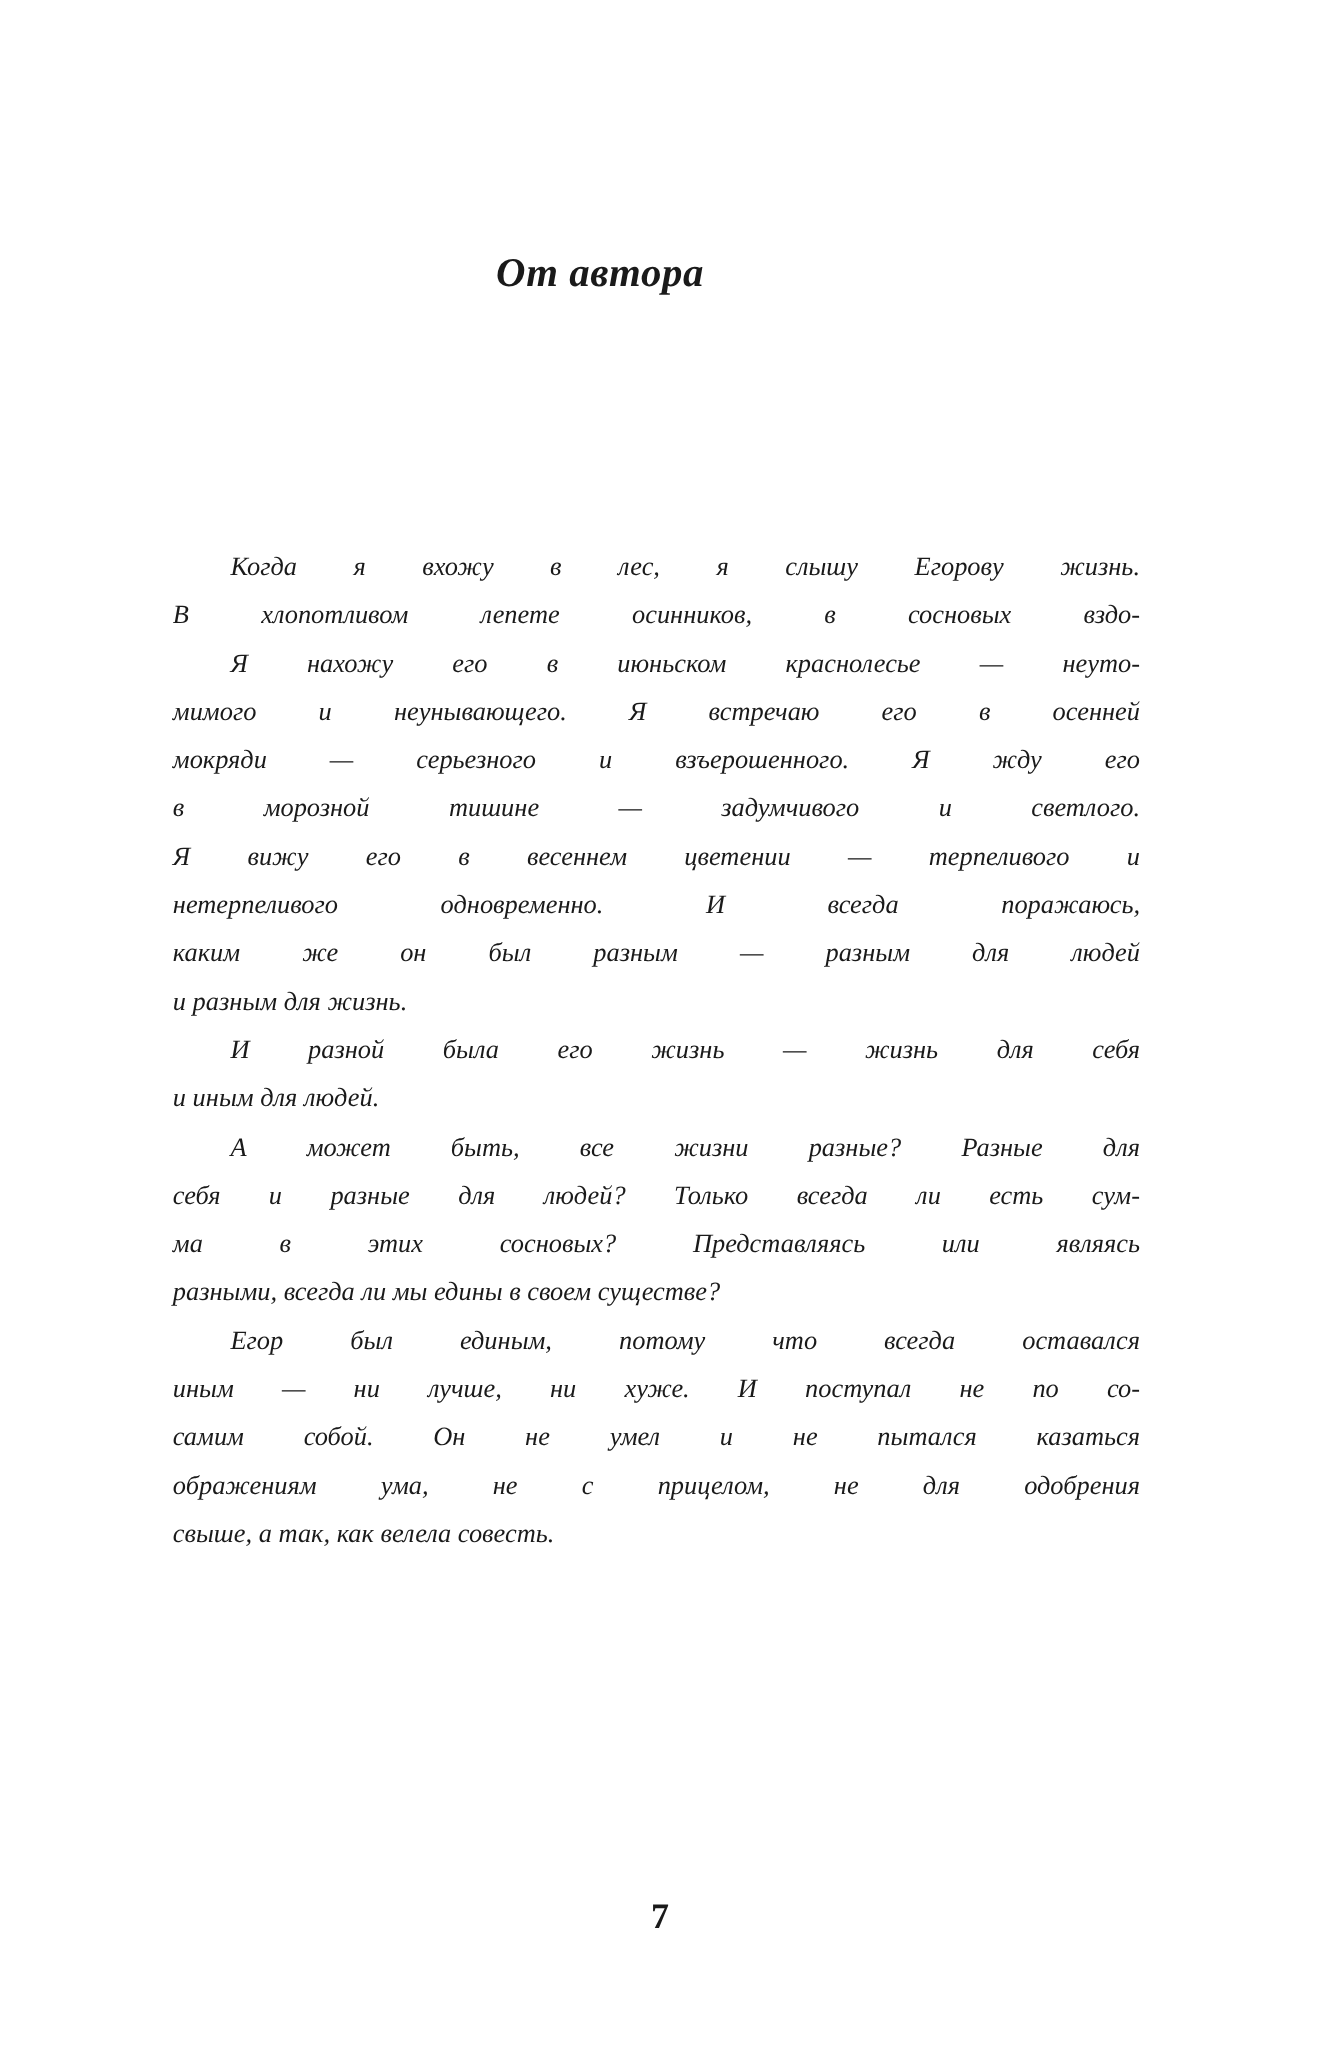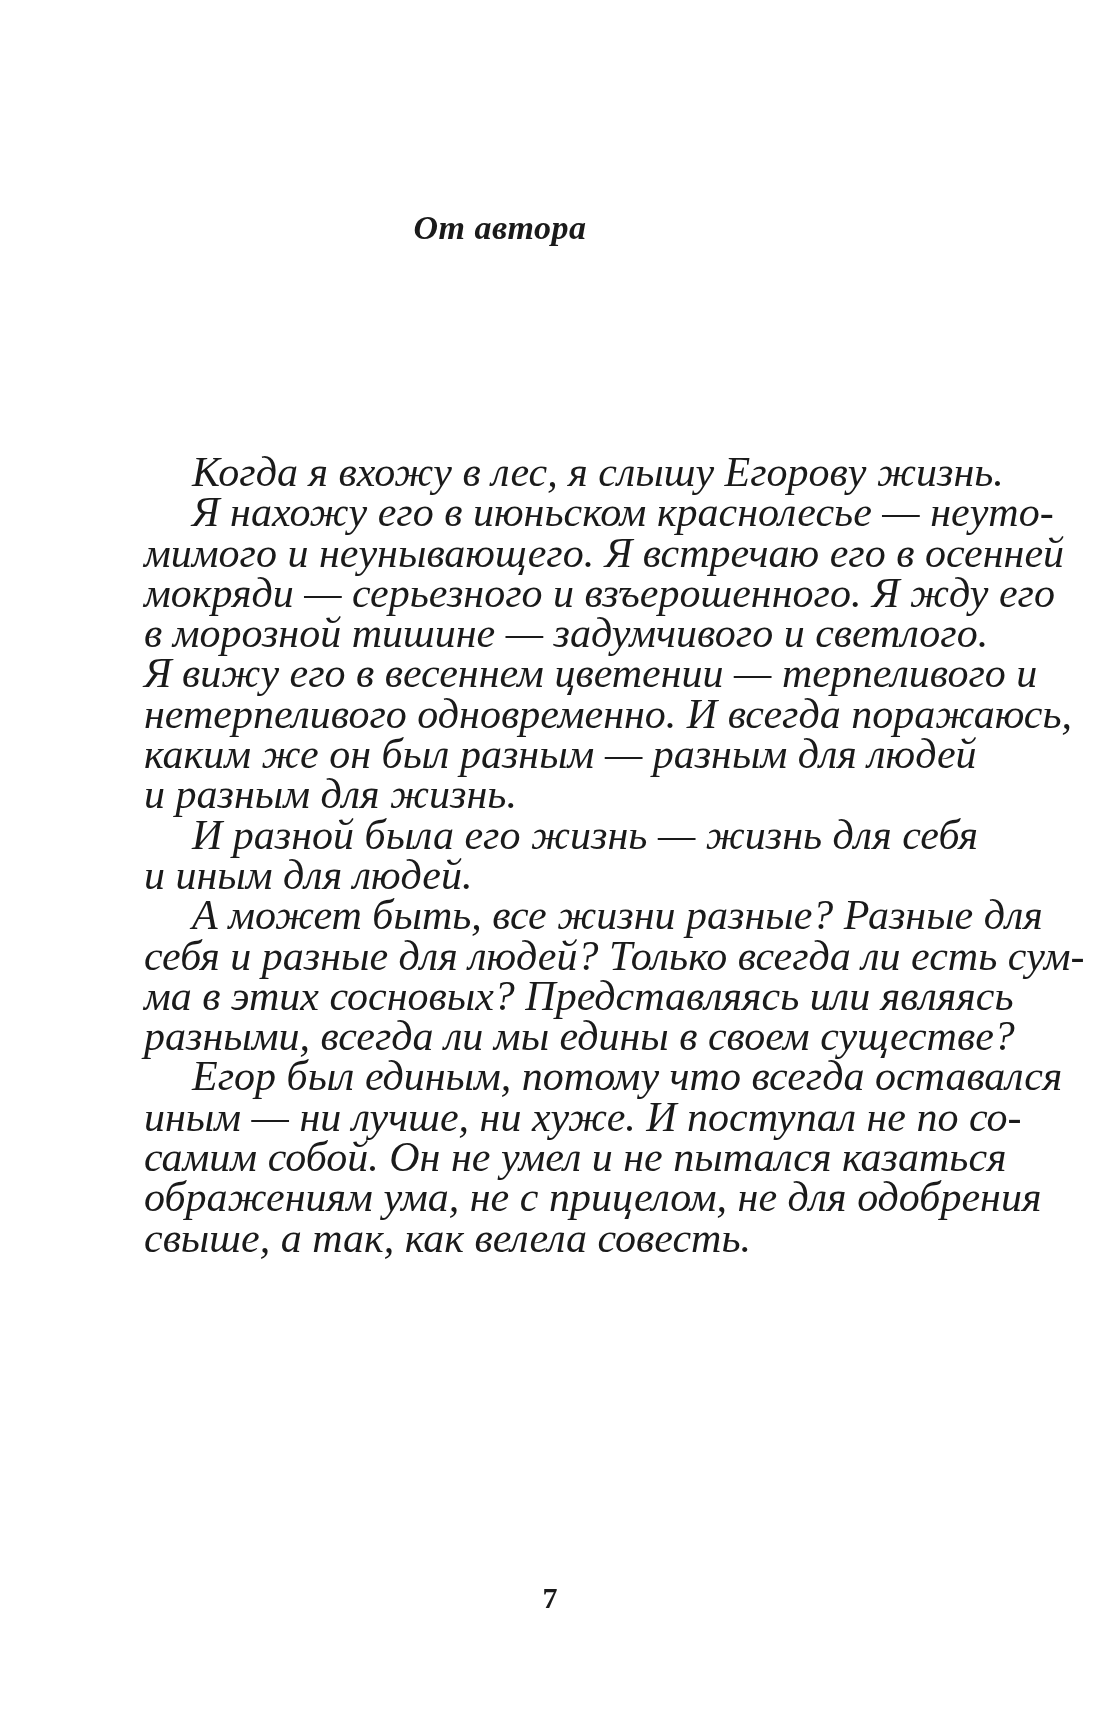--- a/index.html
+++ b/index.html
@@ -31,21 +31,21 @@
       font-weight: bold;
       font-style: italic;
       letter-spacing: 0.5px;
       line-height: 40px;
     }
     .body-text {
       position: absolute;
       top: 452px;
       left: 144px;
       width: 806px;
-      font-size: 42px;
+      font-size: 22px;
       font-style: italic;
       line-height: 40.3px;
     }
     .line {
       display: block;
       height: 40.3px;
       white-space: nowrap;
       text-align: justify;
       text-align-last: justify;
     }
@@ -69,20 +69,21 @@
 </head>
 <body>
 
 <div class="page">
   <div class="chapter-title">От автора</div>
 
   <div class="body-text">
 
     <div>
       <span class="line indent">Когда я вхожу в лес, я слышу Егорову жизнь.</span>
+      <span class="line">В хлопотливом лепете осинников, в сосновых вздо-</span>
     </div>
 
     <div>
       <span class="line indent">Я нахожу его в июньском краснолесье — неуто-</span>
       <span class="line">мимого и неунывающего. Я встречаю его в осенней</span>
       <span class="line">мокряди — серьезного и взъерошенного. Я жду его</span>
       <span class="line">в морозной тишине — задумчивого и светлого.</span>
       <span class="line">Я вижу его в весеннем цветении — терпеливого и</span>
       <span class="line">нетерпеливого одновременно. И всегда поражаюсь,</span>
       <span class="line">каким же он был разным — разным для людей</span>

